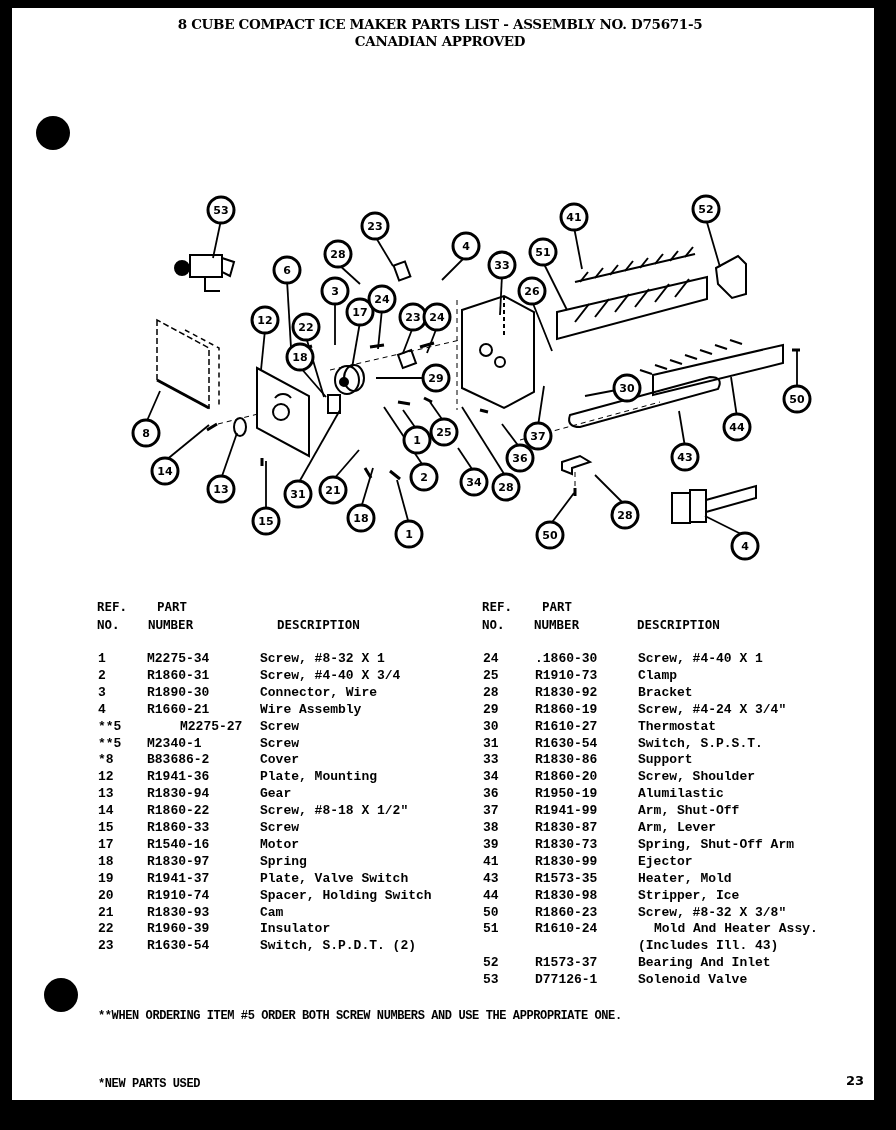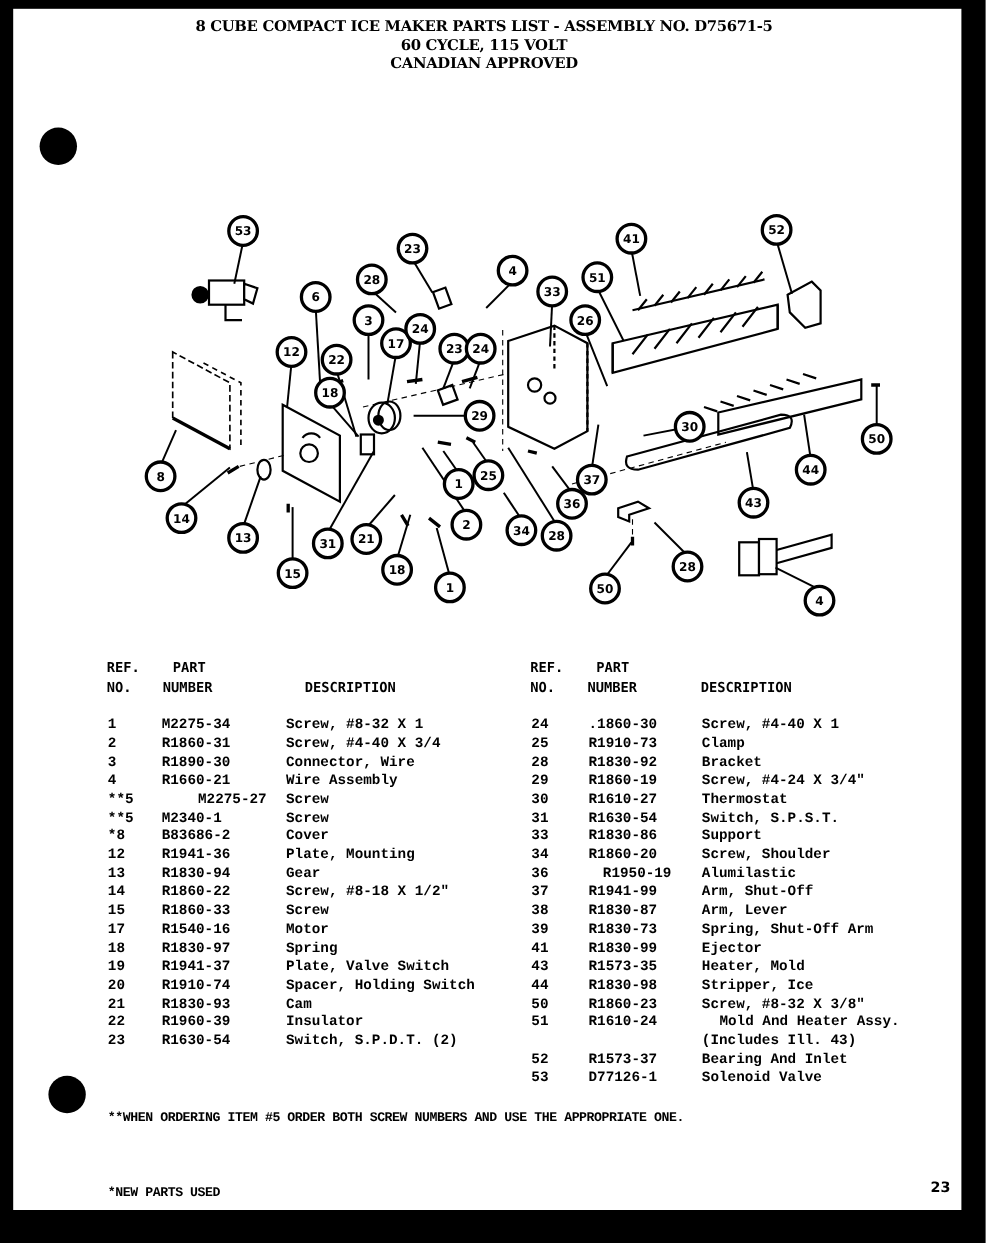--- a/index.html
+++ b/index.html
@@ -45,21 +45,20 @@
 </head>
 <body>
 
 <div class="page"></div>
 
 <div class="hole" style="left:36px;top:116px;"></div>
 <div class="hole" style="left:44px;top:978px;"></div>
 
 <div class="title-block">
   <div>8 CUBE COMPACT ICE MAKER PARTS LIST - ASSEMBLY NO. D75671-5</div>
-  <div>60 CYCLE, 115 VOLT</div>
   <div>CANADIAN APPROVED</div>
 </div>
 
 <svg class="diagram" viewBox="0 0 896 600" xmlns="http://www.w3.org/2000/svg">
   <g stroke="#000" fill="none" stroke-width="2">
 
     <g>
       <rect x="190" y="255" width="32" height="22" fill="#fff"></rect>
       <circle cx="182" cy="268" r="7" fill="#000"></circle>
       <path d="M222 258 l12 4 l-4 14 l-8 -4z" fill="#fff"></path>
@@ -494,21 +493,21 @@
         <span style="left: 535px;">R1830-86</span>
         <span style="left: 638px;">Support</span>
       </div>
       <div class="row" style="top: 768.3px; left: 0px;">
         <span style="left: 483px;">34</span>
         <span style="left: 535px;">R1860-20</span>
         <span style="left: 638px;">Screw, Shoulder</span>
       </div>
       <div class="row" style="top: 785.2px; left: 0px;">
         <span style="left: 483px;">36</span>
-        <span style="left: 535px; margin-left: 13px;">R1950-19</span>
+        <span style="left: 535px;">R1950-19</span>
         <span style="left: 638px;">Alumilastic</span>
       </div>
       <div class="row" style="top: 802.1px; left: 0px;">
         <span style="left: 483px;">37</span>
         <span style="left: 535px;">R1941-99</span>
         <span style="left: 638px;">Arm, Shut-Off</span>
       </div>
       <div class="row" style="top: 819px; left: 0px;">
         <span style="left: 483px;">38</span>
         <span style="left: 535px;">R1830-87</span>

